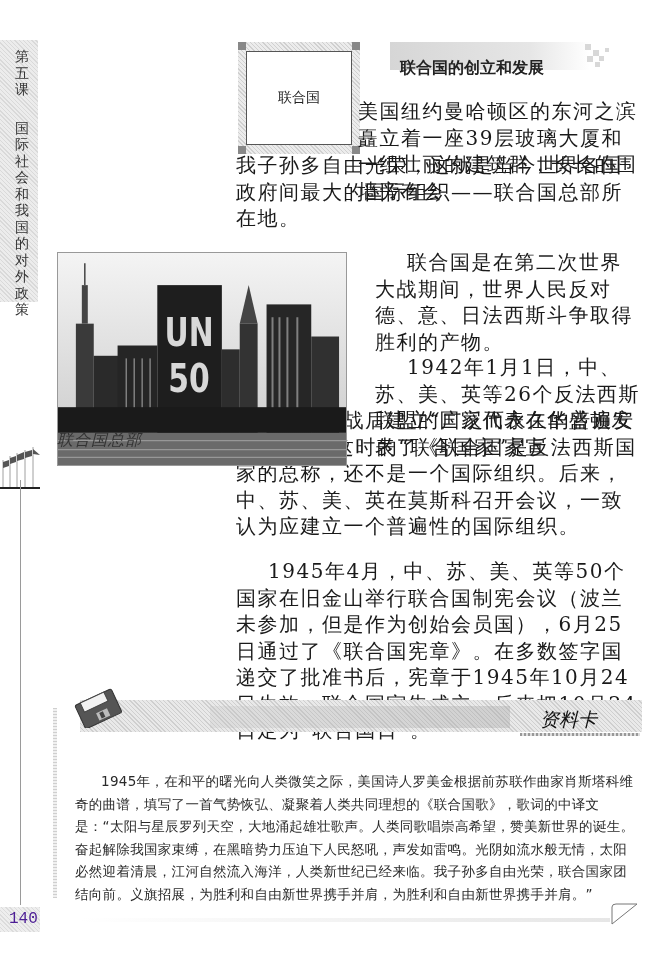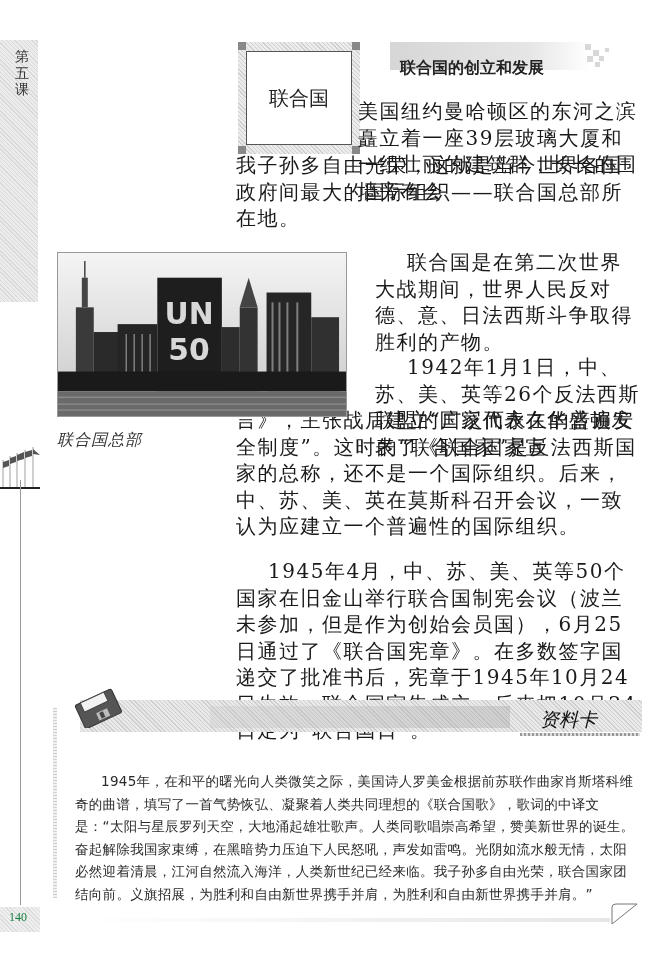--- a/index.html
+++ b/index.html
@@ -23,34 +23,34 @@
   .gutter-hline {
     position: absolute; left: 0; top: 487px; width: 40px; height: 2px; background: #222;
   }
   .flags { position: absolute; left: 0; top: 440px; width: 42px; height: 48px; }
   .page-number-box {
     position: absolute; left: 0; top: 907px; width: 40px; height: 25px;
     background: repeating-linear-gradient(45deg, #dcdcdc 0 1px, #eeeeee 1px 3px);
   }
   .page-number {
     position: absolute; left: 9px; top: 910px;
-    font-family: Liberation Serif, serif; font-size: 12px; color: #15803d;
+    font-family: Liberation Mono, monospace; font-size: 16px; color: #4c1d95;
   }
 
   
   .keyword-box {
     position: absolute; left: 238px; top: 42px; width: 122px; height: 112px;
     background: repeating-linear-gradient(45deg, #d0d0d0 0 1px, #ececec 1px 3px);
   }
   .keyword-inner {
     position: absolute; left: 8px; top: 9px; right: 8px; bottom: 9px;
     background: #fff; border: 1px solid #555;
     display: flex; align-items: center; justify-content: center;
   }
-  .keyword-inner span { font-family: "DejaVu Sans", sans-serif; font-size: 20px; color: #222; }
+  .keyword-inner span { font-family: "DejaVu Sans", sans-serif; font-size: 14px; color: #222; }
   .corner { position: absolute; width: 8px; height: 8px; background: #888; }
 
   
   .section-heading {
     position: absolute; left: 390px; top: 42px; width: 200px; height: 28px;
     background: linear-gradient(90deg, #d6d6d6 0%, #e6e6e6 70%, rgba(230,230,230,0) 100%);
   }
   .section-heading span {
     position: absolute; left: 10px; top: 16px;
     font-family: "DejaVu Sans", sans-serif; font-size: 16px; font-weight: bold; color: #222;
@@ -63,21 +63,21 @@
   }
   .p1 { left: 358px; top: 98px; width: 282px; }
   .p1b { left: 236px; top: 152px; width: 404px; }
   .p2 { left: 375px; top: 249px; width: 268px; text-indent: 32px; }
   .p3 { left: 375px; top: 354px; width: 268px; text-indent: 32px; }
   .p3b { left: 236px; top: 407px; width: 405px; }
   .p4 { left: 236px; top: 540px; width: 405px; text-indent: 32px; margin-top: 18px; }
 
   
   .photo {
-    position: absolute; left: 57px; top: 252px; width: 290px; height: 165px;
+    position: absolute; left: 57px; top: 252px; width: 290px; height: 214px;
     border: 1px solid #999; background: #f2f2f2; overflow: hidden;
   }
   .photo svg { width: 100%; height: 100%; display: block; }
   .photo-caption {
     position: absolute; left: 57px; top: 430px;
     font-size: 16px; font-style: italic; color: #333; letter-spacing: 1px;
   }
 
   
   .card-banner {
@@ -112,20 +112,21 @@
   }
   .page-curl { position: absolute; left: 610px; top: 903px; width: 28px; height: 22px; }
 </style>
 </head>
 <body>
 
 <div class="gutter-tab"></div>
 <div class="gutter-text">
   <div>第五课</div>
   <div class="gap"></div>
+  <div>国际社会和我国的对外政策</div>
 </div>
 
 <svg class="flags" viewBox="0 0 42 48">
   <g stroke="#888" stroke-width="0.8">
     <line x1="3" y1="20" x2="3" y2="47"></line>
       <line x1="10" y1="16" x2="10" y2="47"></line>
     <line x1="17" y1="13" x2="17" y2="47"></line>
       <line x1="25" y1="10" x2="25" y2="47"></line>
     <line x1="33" y1="7" x2="33" y2="47"></line>
   </g>

